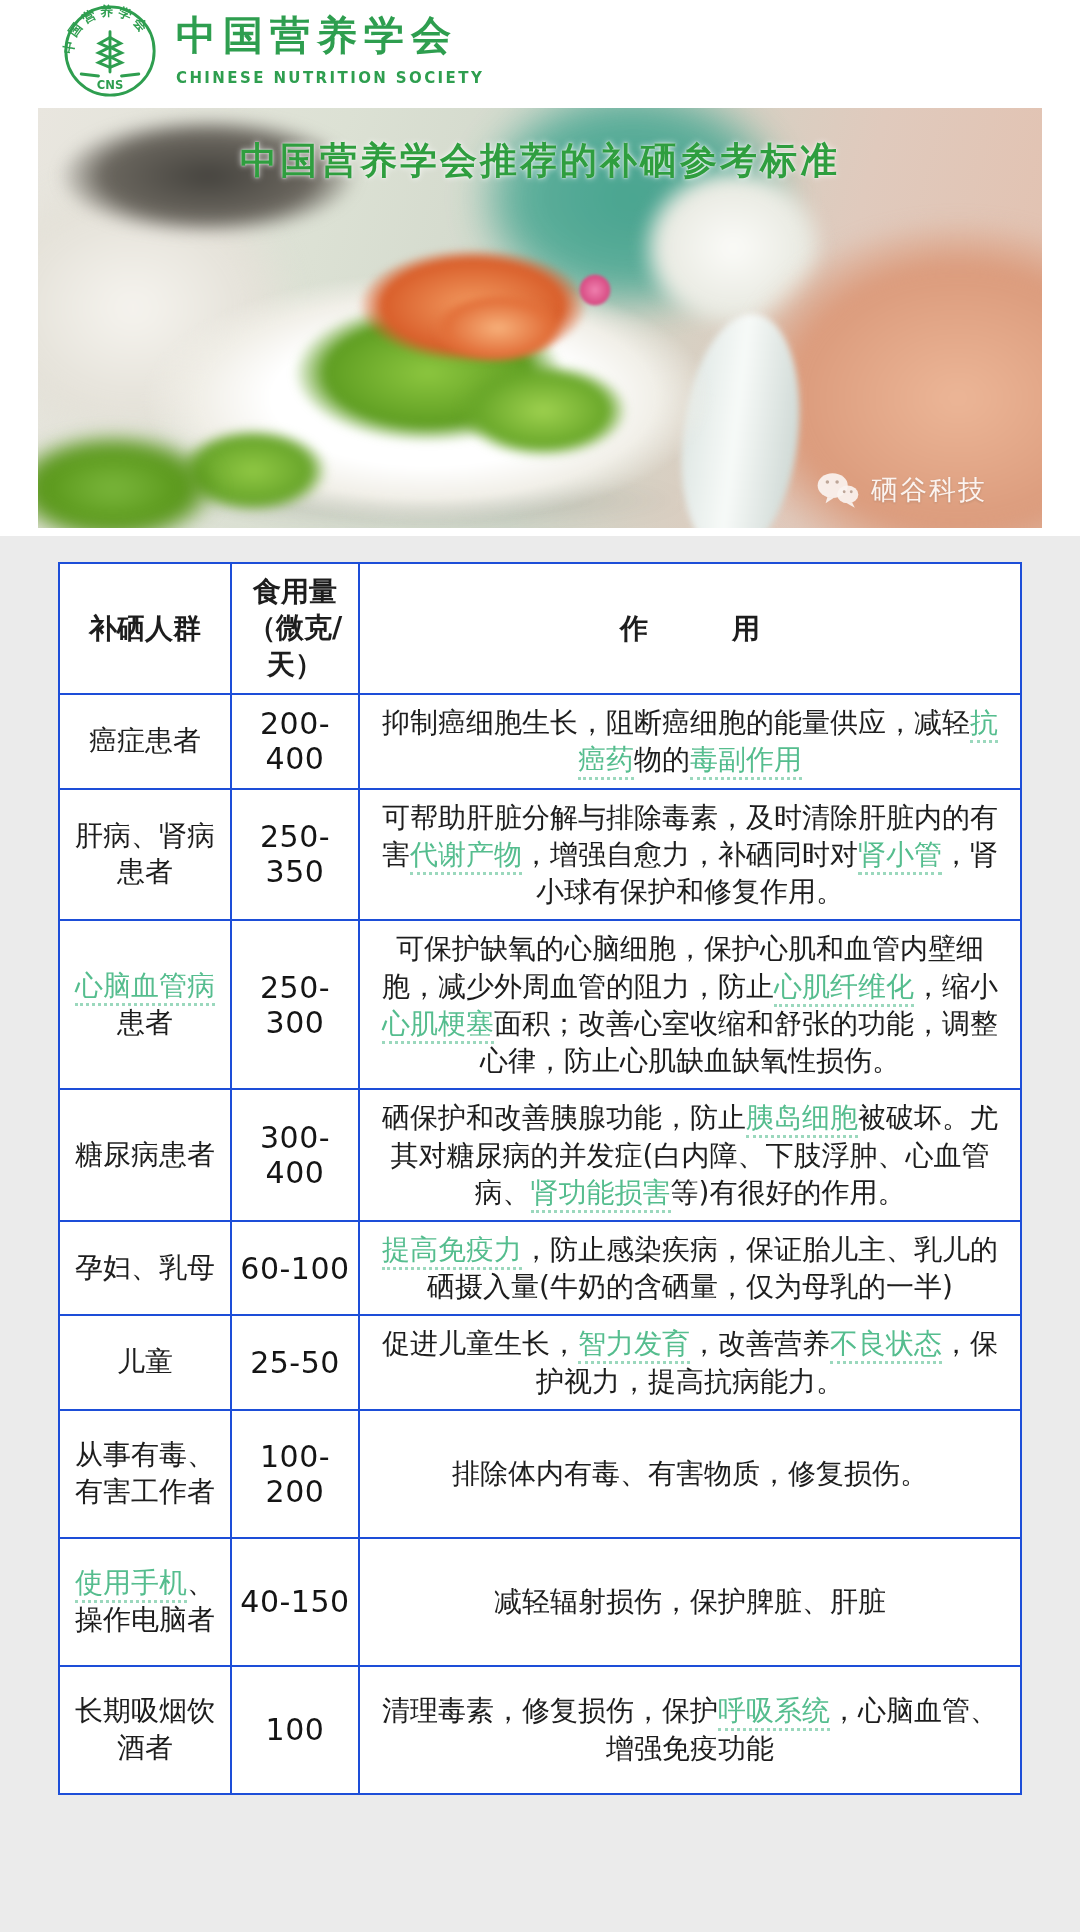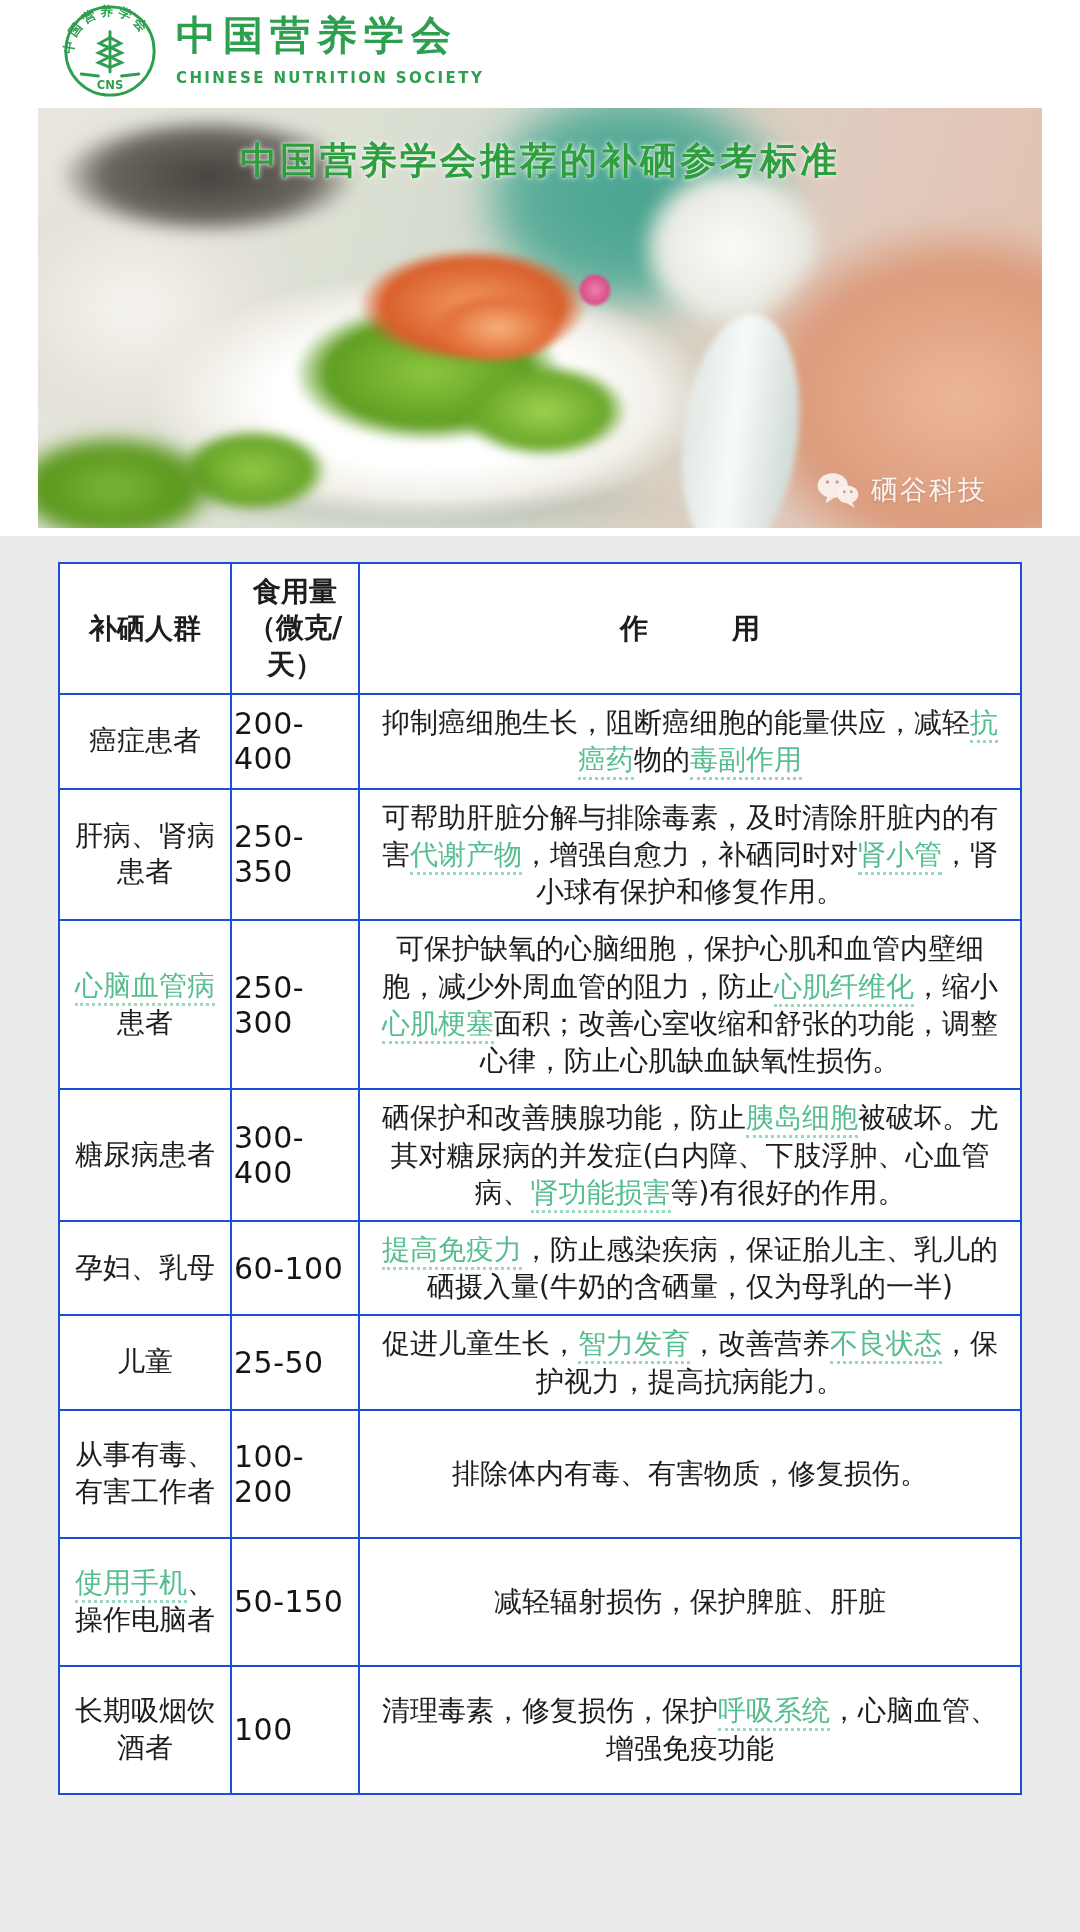--- a/index.html
+++ b/index.html
@@ -50,21 +50,21 @@
 
   
   .table-wrap { background:#ebebeb; padding:26px 58px 0 58px; min-height:1412px; }
   table.selenium { width:100%; border-collapse:collapse; background:#ffffff; table-layout:fixed; }
   table.selenium col.c-group  { width:172px; }
   table.selenium col.c-dosage { width:128px; }
   th,td { border:2px solid #1d4ed8; vertical-align:middle; }
   thead th { font-size:28px; font-weight:600; color:#1d1d1d; padding:10px 6px; }
   th.h-dosage { white-space:pre-line; line-height:1.3; }
   td.group-cell  { text-align:center; font-size:28px; line-height:1.32; padding:26px 6px; color:#1d1d1d; }
-  td.dosage-cell { text-align:left; font-size:30px; letter-spacing:.5px; padding:6px 2px; color:#151515; }
+  td.dosage-cell { text-align:center; font-size:30px; letter-spacing:.5px; padding:6px 2px; color:#151515; }
   td.effect-cell { text-align:center; font-size:28px; line-height:1.33; padding:9px 12px; color:#1d1d1d; }
   span.hl { color:#55bd8e; border-bottom:3px dotted #9bd8bd; padding-bottom:1px; }
 </style>
 </head>
 <body>
 
 <header class="brand-band">
   <svg class="brand-logo" viewBox="0 0 100 100">
     <circle cx="50" cy="50" r="46" fill="none" stroke="#2e9e4f" stroke-width="3"></circle>
     <defs>
@@ -173,21 +173,21 @@
           <td class="dosage-cell">25-50</td>
           <td class="effect-cell"><span>促进儿童生长，</span><span class="hl">智力发育</span><span>，改善营养</span><span class="hl">不良状态</span><span>，保护视力，提高抗病能力。</span></td>
         </tr>
         <tr>
           <td class="group-cell"><span>从事有毒、有害工作者</span></td>
           <td class="dosage-cell">100-200</td>
           <td class="effect-cell"><span>排除体内有毒、有害物质，修复损伤。</span></td>
         </tr>
         <tr>
           <td class="group-cell"><span class="hl">使用手机</span><span>、操作电脑者</span></td>
-          <td class="dosage-cell">50-150</td>
+          <td class="dosage-cell">40-150</td>
           <td class="effect-cell"><span>减轻辐射损伤，保护脾脏、肝脏</span></td>
         </tr>
         <tr>
           <td class="group-cell"><span>长期吸烟饮酒者</span></td>
           <td class="dosage-cell">100</td>
           <td class="effect-cell"><span>清理毒素，修复损伤，保护</span><span class="hl">呼吸系统</span><span>，心脑血管、增强免疫功能</span></td>
         </tr>
       </tbody>
   </table>
 </section>

